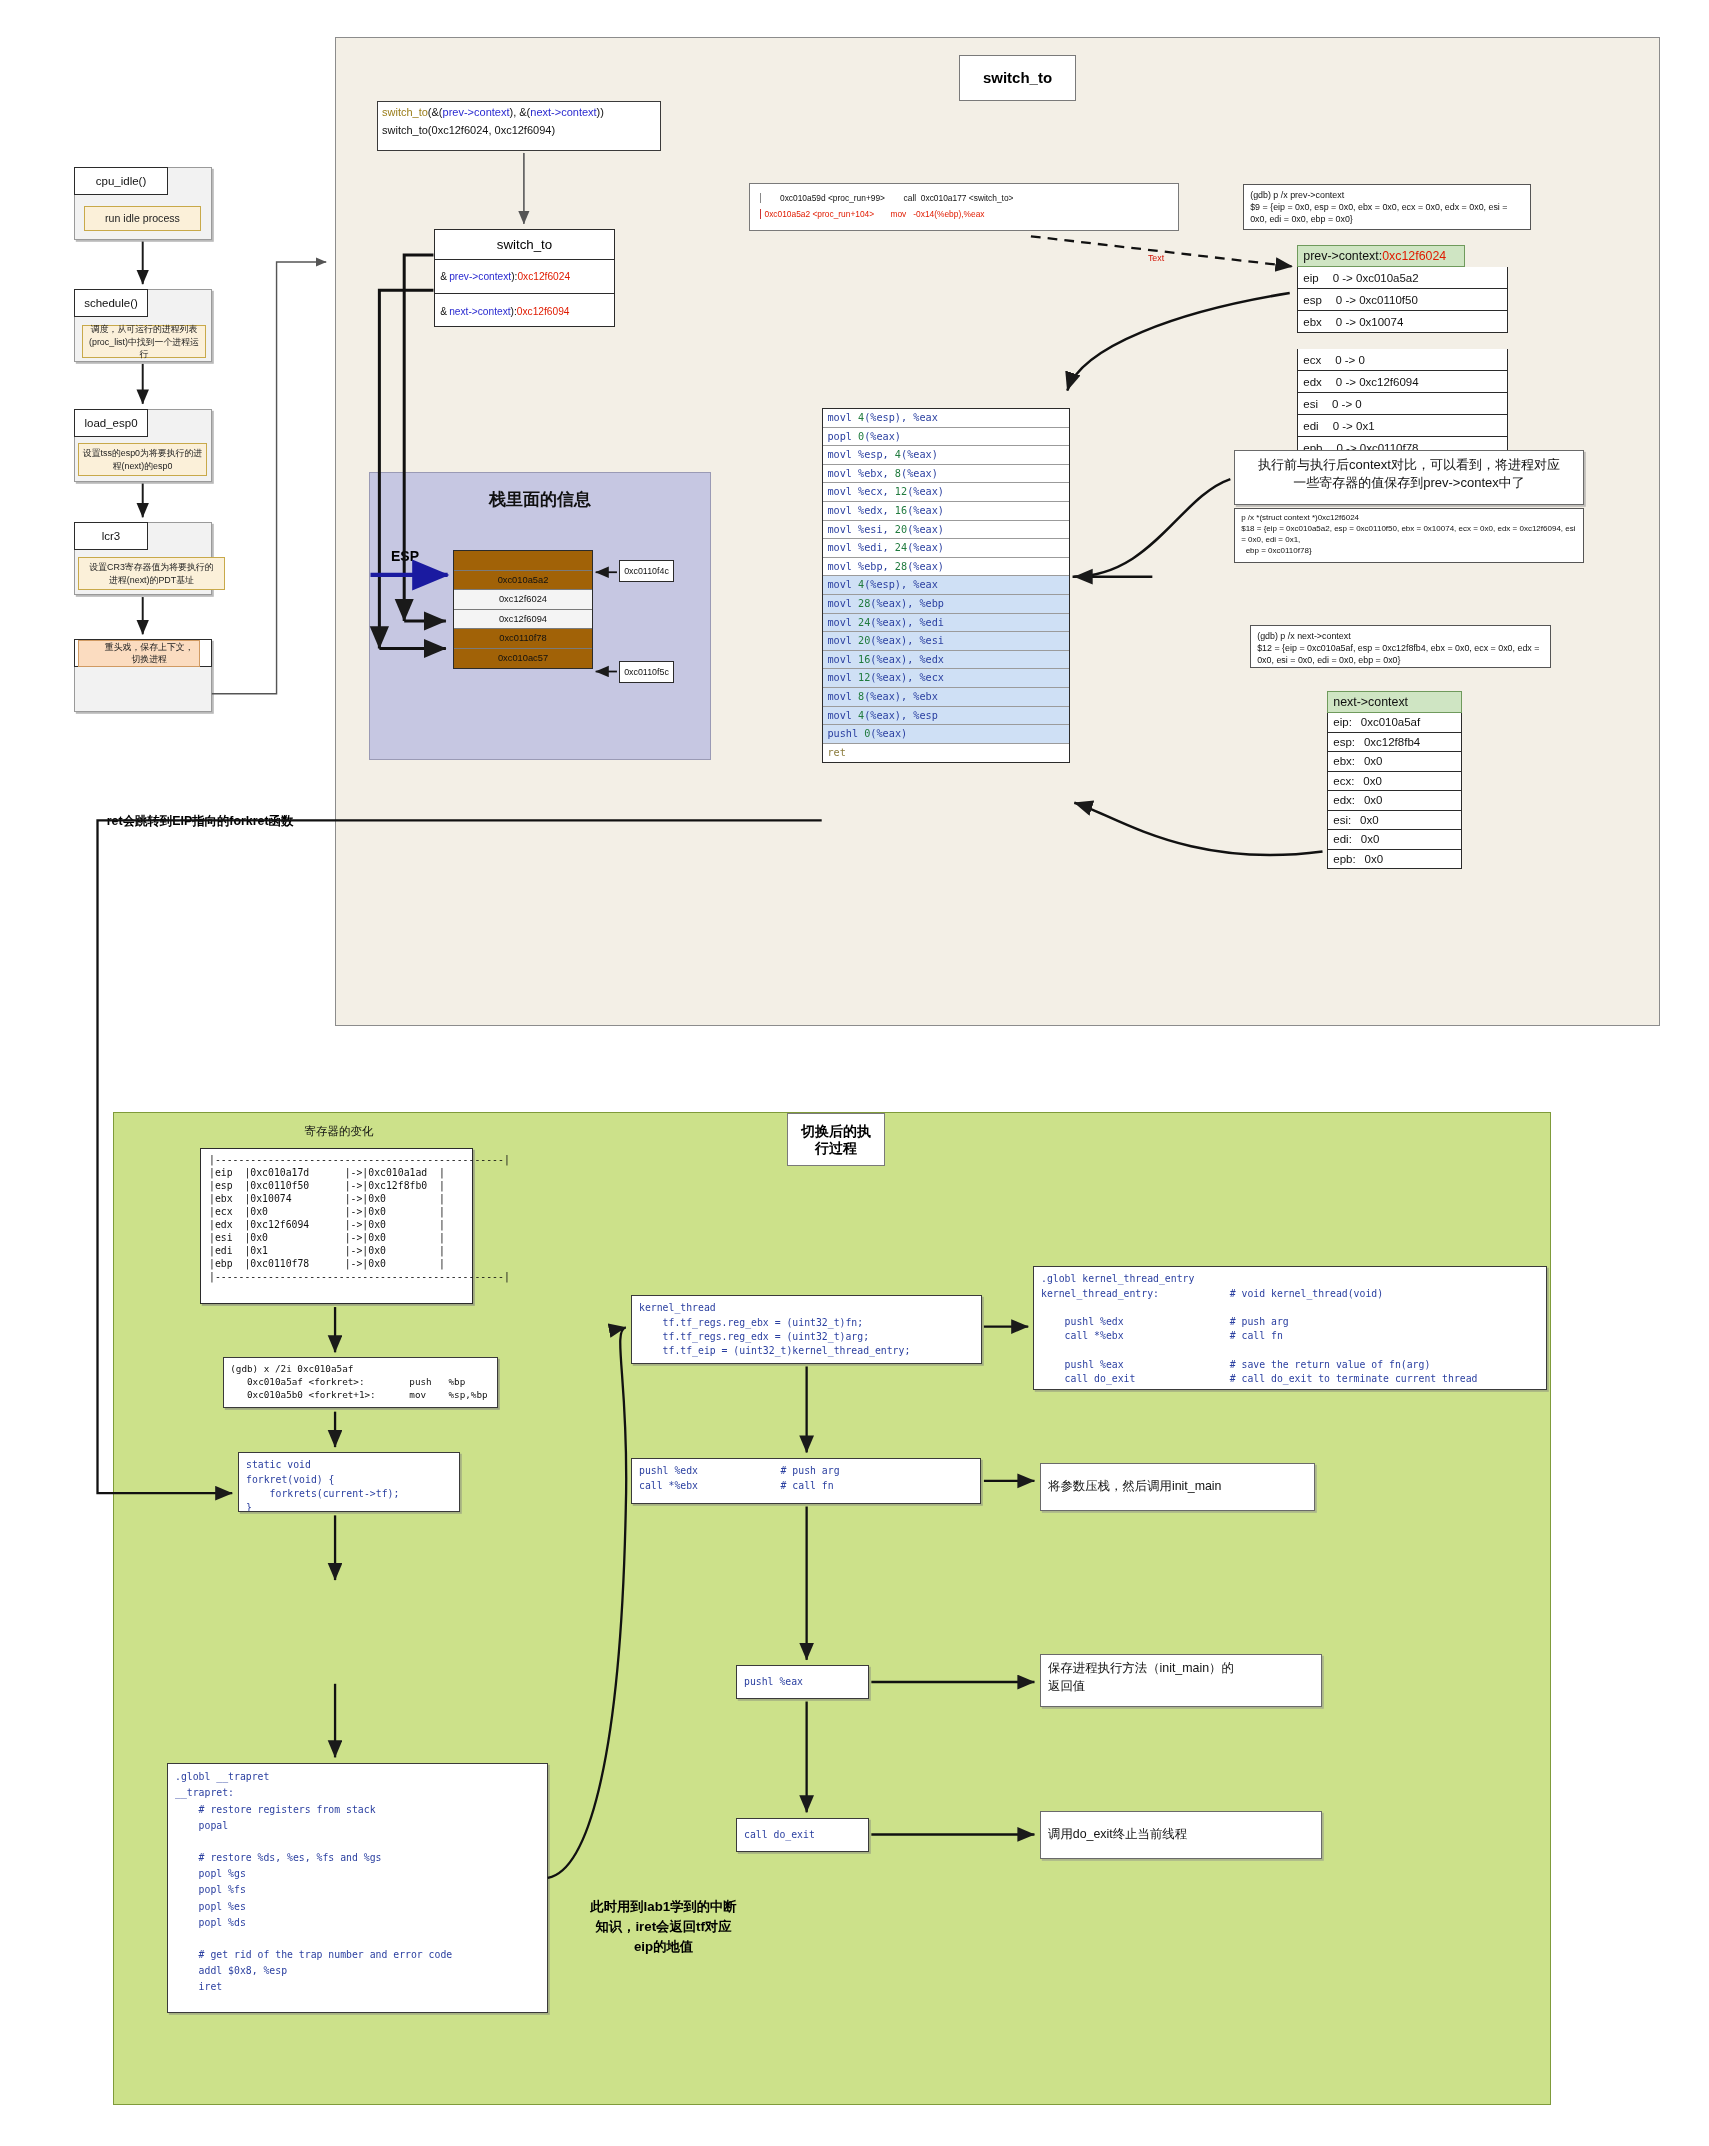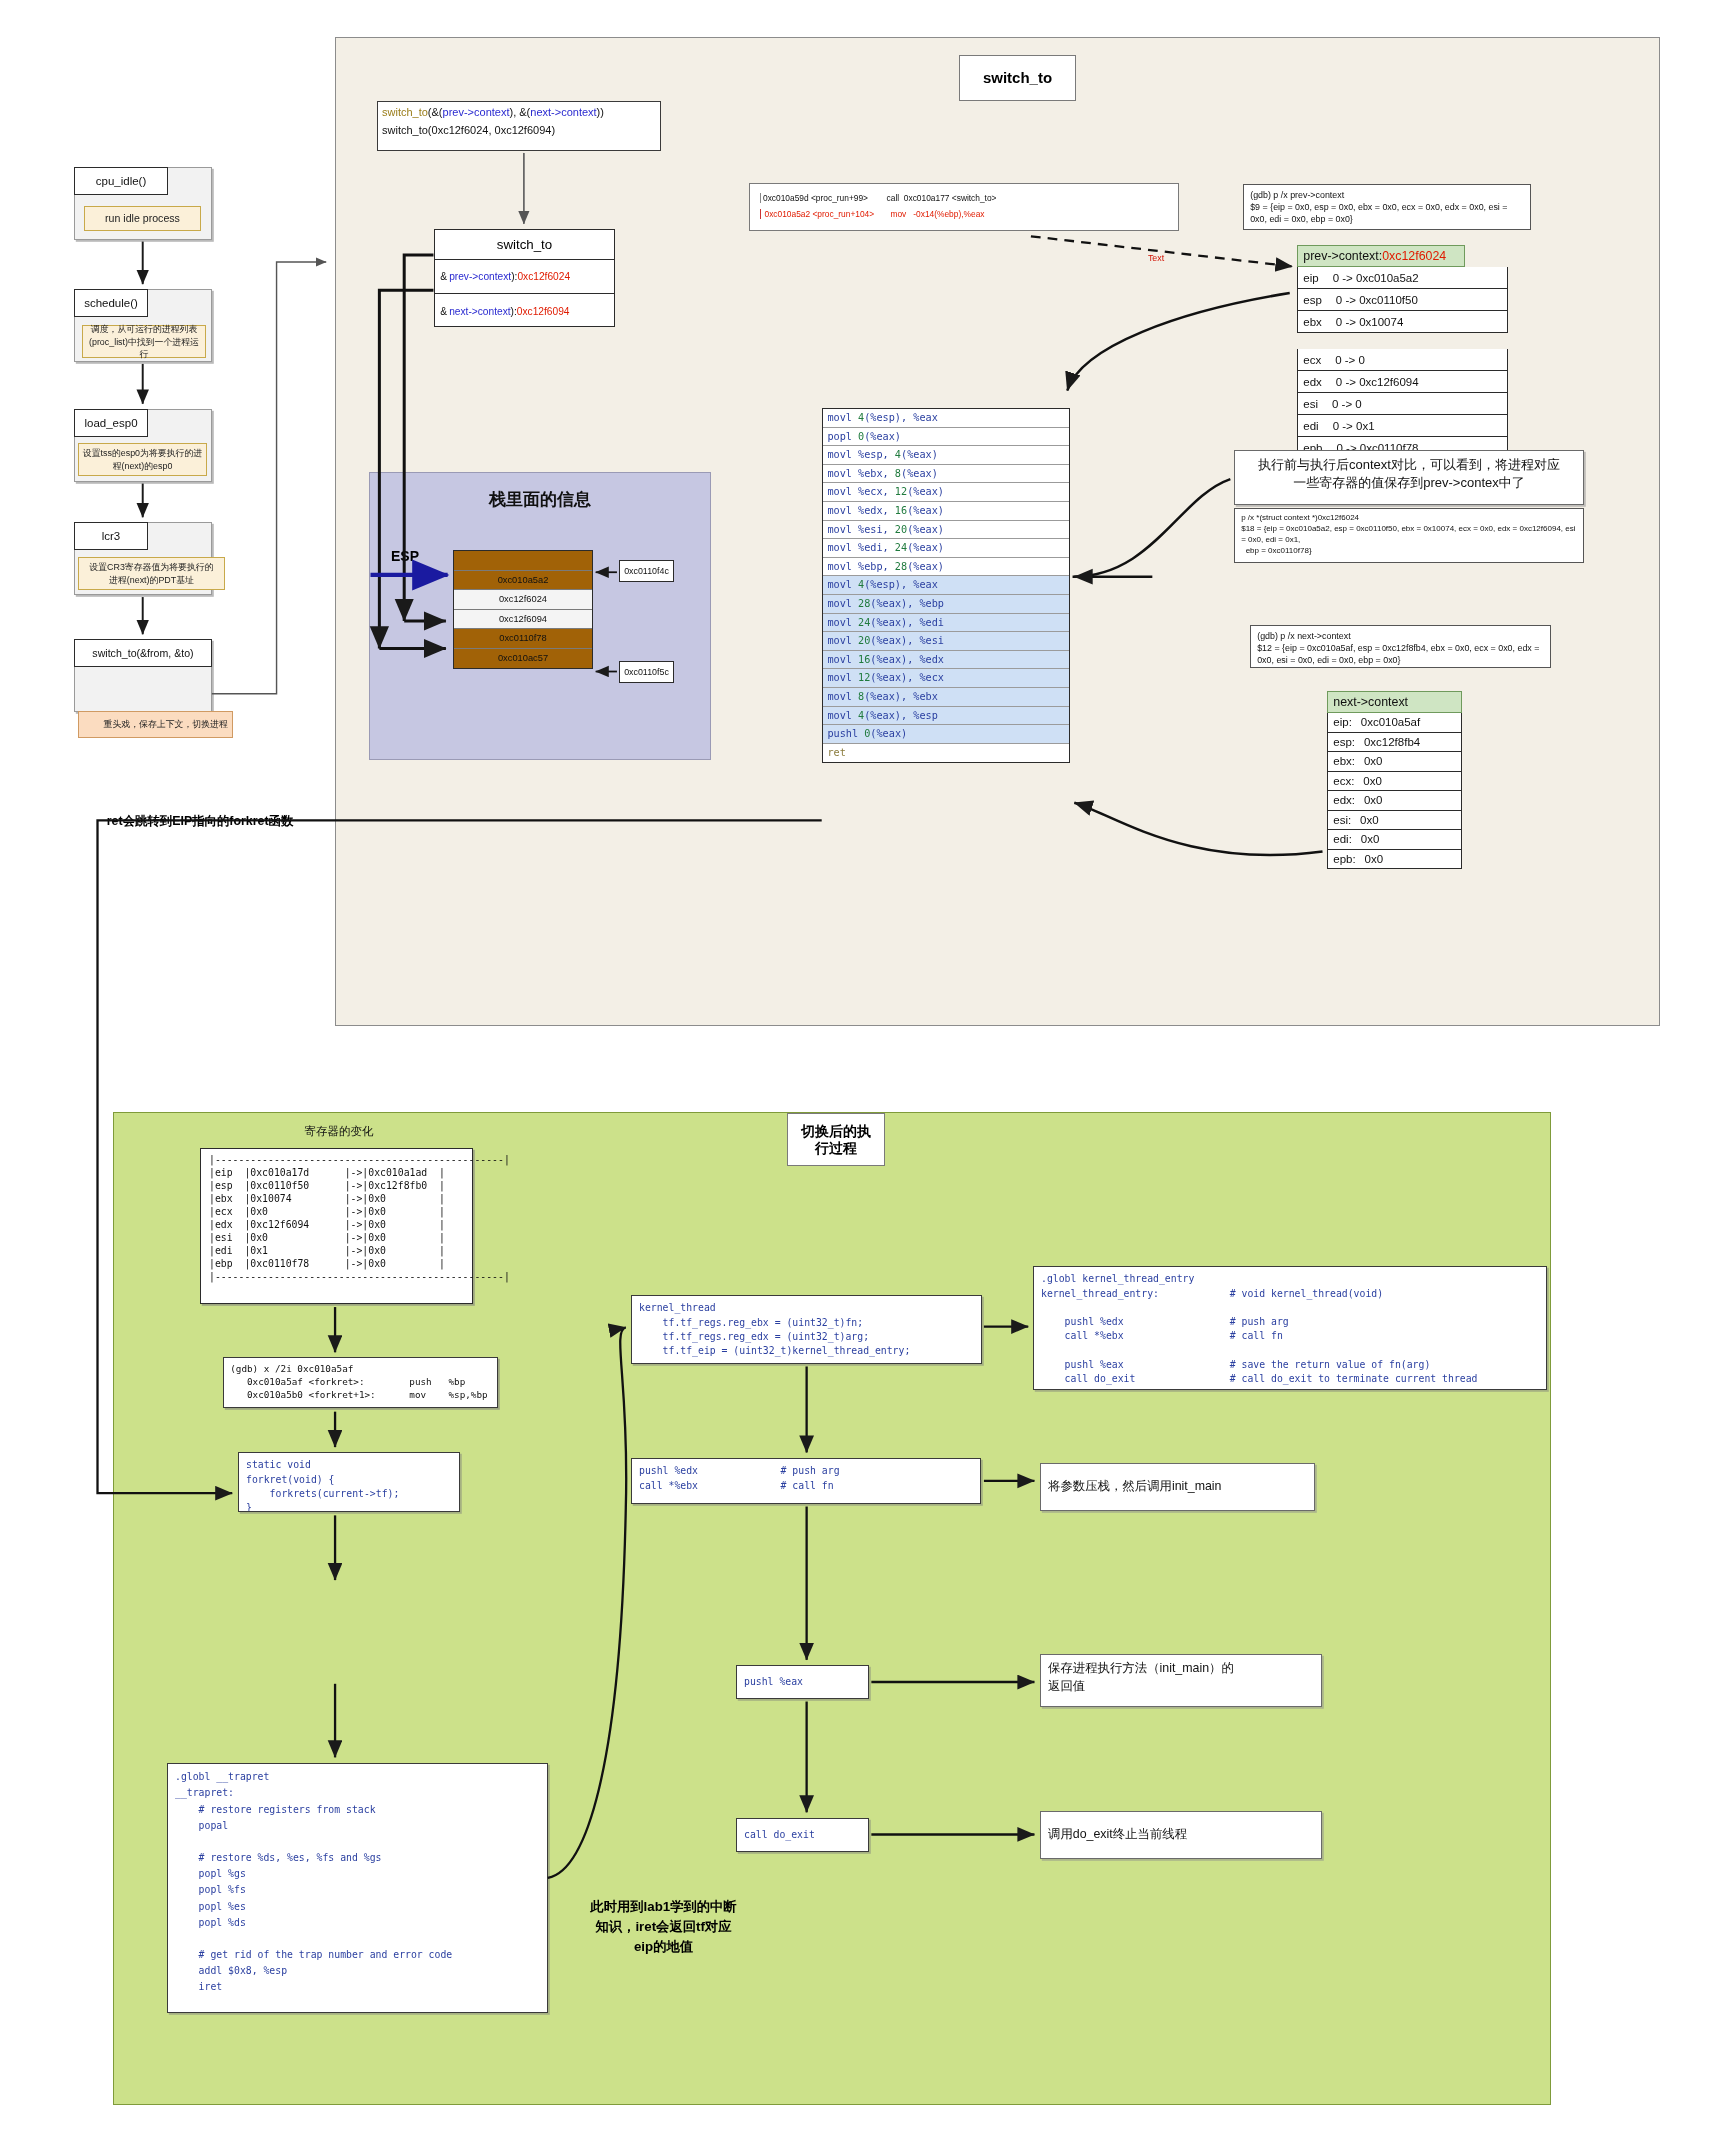--- a/index.html
+++ b/index.html
@@ -105,21 +105,21 @@
   <div class="abs flow-body" style="left:78px;top:443px;width:129px;height:33px;white-space:pre-line;">设置tss的esp0为将要执行的进
 程(next)的esp0</div>
 
   <div class="abs flow-outer" style="left:74px;top:522px;width:138px;height:73px;"></div>
   <div class="abs flow-head" style="left:74px;top:522px;width:74px;height:27.5px;">lcr3</div>
   <div class="abs flow-body" style="left:78px;top:557px;width:147px;height:33px;white-space:pre-line;">设置CR3寄存器值为将要执行的
 进程(next)的PDT基址</div>
 
   <div class="abs flow-outer" style="left:74px;top:639px;width:138px;height:73px;"></div>
   <div class="abs flow-head" style="left:74px;top:639px;width:138px;height:27.5px;font-size:10.6px;">switch_to(&amp;from, &amp;to)</div>
-  <div class="abs flow-body orange" style="left:78px;top:711px;width:155px;height:26.6px;padding-left:23px;">重头戏，保存上下文，切换进程</div>
+  <div class="abs flow-body orange" style="left:78px;top:640px;width:122px;height:26.6px;padding-left:23px;">重头戏，保存上下文，切换进程</div>
 
   <div class="abs box" style="left:377px;top:101px;width:284px;height:50px;"></div>
   <div class="abs" style="left:382px;top:106px;width:275px;font-size:11px;color:#111;white-space:nowrap;">
     <span class="olive">switch_to</span><span>(&amp;(</span><span class="blue">prev-&gt;context</span><span>), &amp;(</span><span class="blue">next-&gt;context</span><span>))</span>
   </div>
   <div class="abs" style="left:382px;top:124px;width:275px;font-size:11px;color:#111;white-space:nowrap;">switch_to(0xc12f6024, 0xc12f6094)</div>
 
   <div class="abs tbl" style="left:434px;top:229px;width:181px;height:98px;">
     <div class="r" style="height:30px;justify-content:center;font-size:13.3px;">switch_to</div>
     <div class="r" style="height:34px;padding-left:5.3px;font-size:10.2px;">
@@ -130,21 +130,21 @@
     </div>
     <div class="r" style="height:34px;padding-left:5.3px;font-size:10.2px;">
       <span style="color:#111;">&amp; </span>
         <span class="blue">next-&gt;context</span>
         <span style="color:#111;">): </span>
         <span class="red">0xc12f6094</span>
     </div>
   </div>
 
   <div class="abs box thin" style="left:749px;top:183px;width:430px;height:48px;"></div>
-  <div class="abs" style="left:760px;top:193px;font-size:8.4px;color:#111;font-family:'Liberation Sans',sans-serif;white-space:pre;border-left:1.8px solid #888;padding-left:2px;">0xc010a59d &lt;proc_run+99&gt;        call  0xc010a177 &lt;switch_to&gt;</div>
+  <div class="abs" style="left:760px;top:193px;font-size:8.4px;color:#111;font-family:'Liberation Sans',sans-serif;white-space:pre;border-left:1.8px solid #888;padding-left:19px;">0xc010a59d &lt;proc_run+99&gt;        call  0xc010a177 &lt;switch_to&gt;</div>
   <div class="abs red" style="left:760px;top:209px;font-size:8.4px;font-family:'Liberation Sans',sans-serif;white-space:pre;border-left:1.8px solid #c33;padding-left:3.5px;">0xc010a5a2 &lt;proc_run+104&gt;       mov   -0x14(%ebp),%eax</div>
 
   <div class="abs gdbbox" style="left:1243px;top:184px;width:288px;height:46px;">(gdb) p /x prev-&gt;context
 $9 = {eip = 0x0, esp = 0x0, ebx = 0x0, ecx = 0x0, edx = 0x0, esi = 0x0, edi = 0x0, ebp = 0x0}</div>
 
   <div class="abs ctx-hdr" style="left:1297px;top:245px;width:168px;height:22px;">
     <span>prev-&gt;context: </span>
     <span class="red">0xc12f6024</span>
   </div>
   <div class="abs" style="left:1297px;top:267px;width:211px;">

